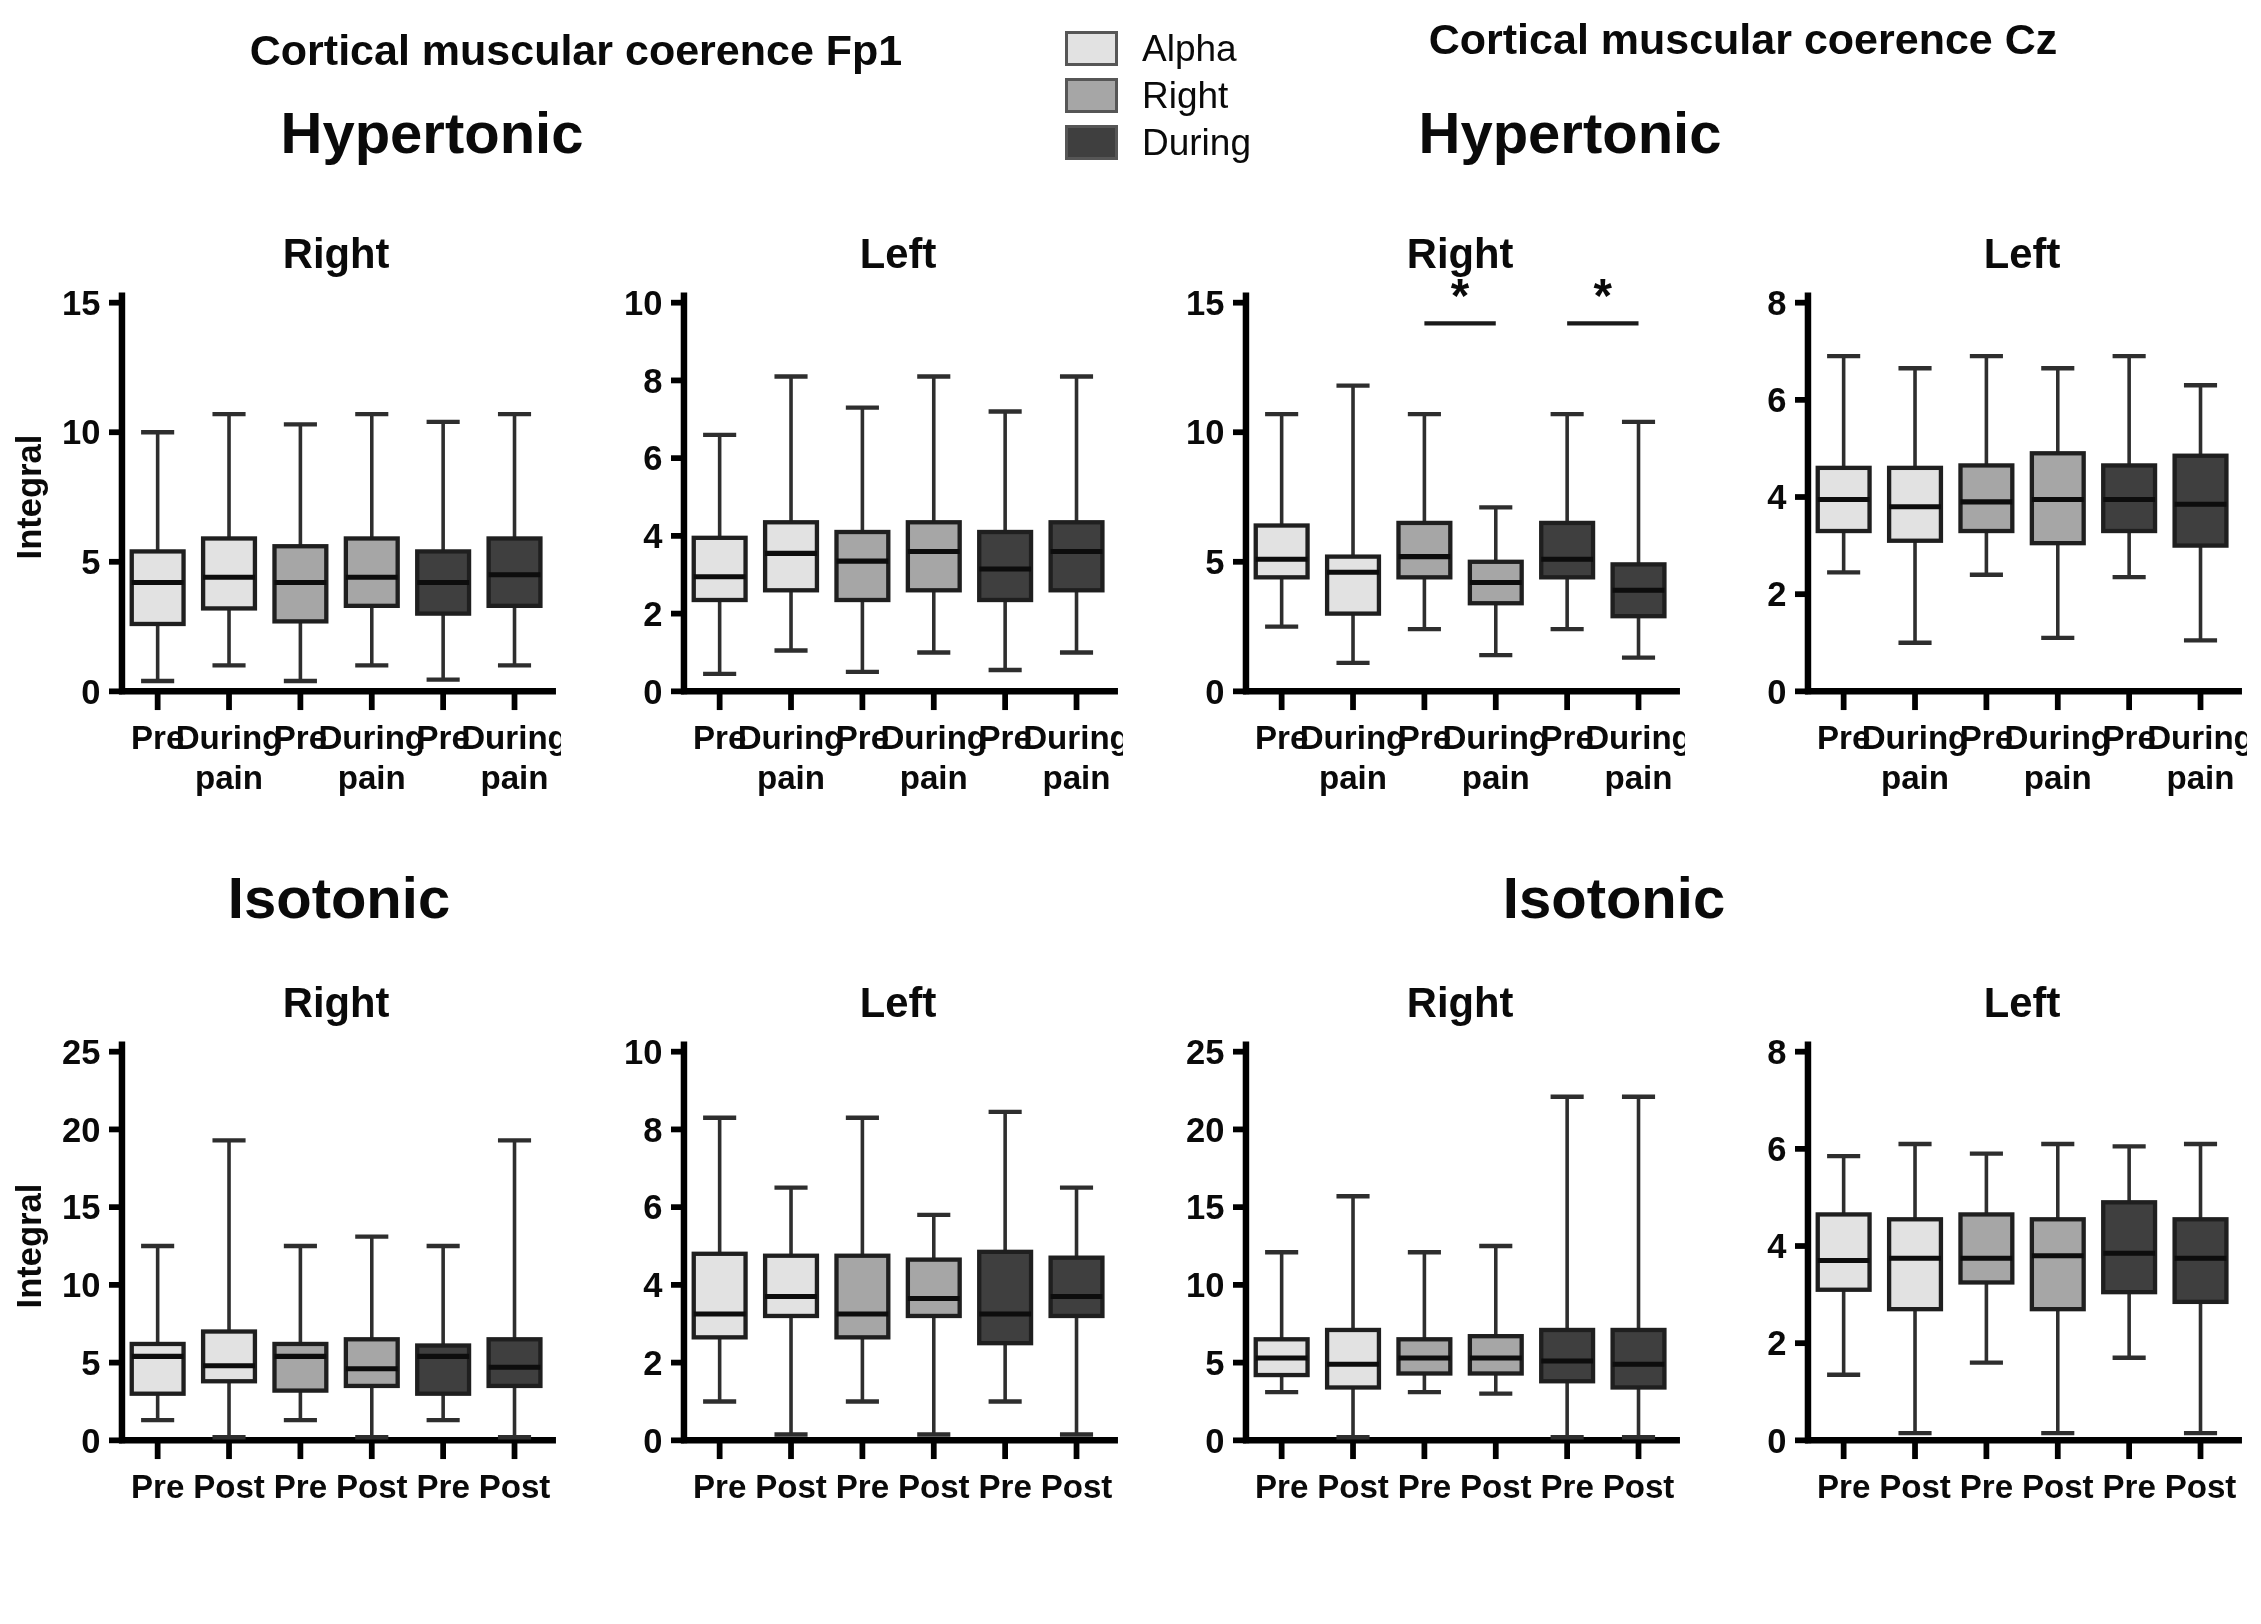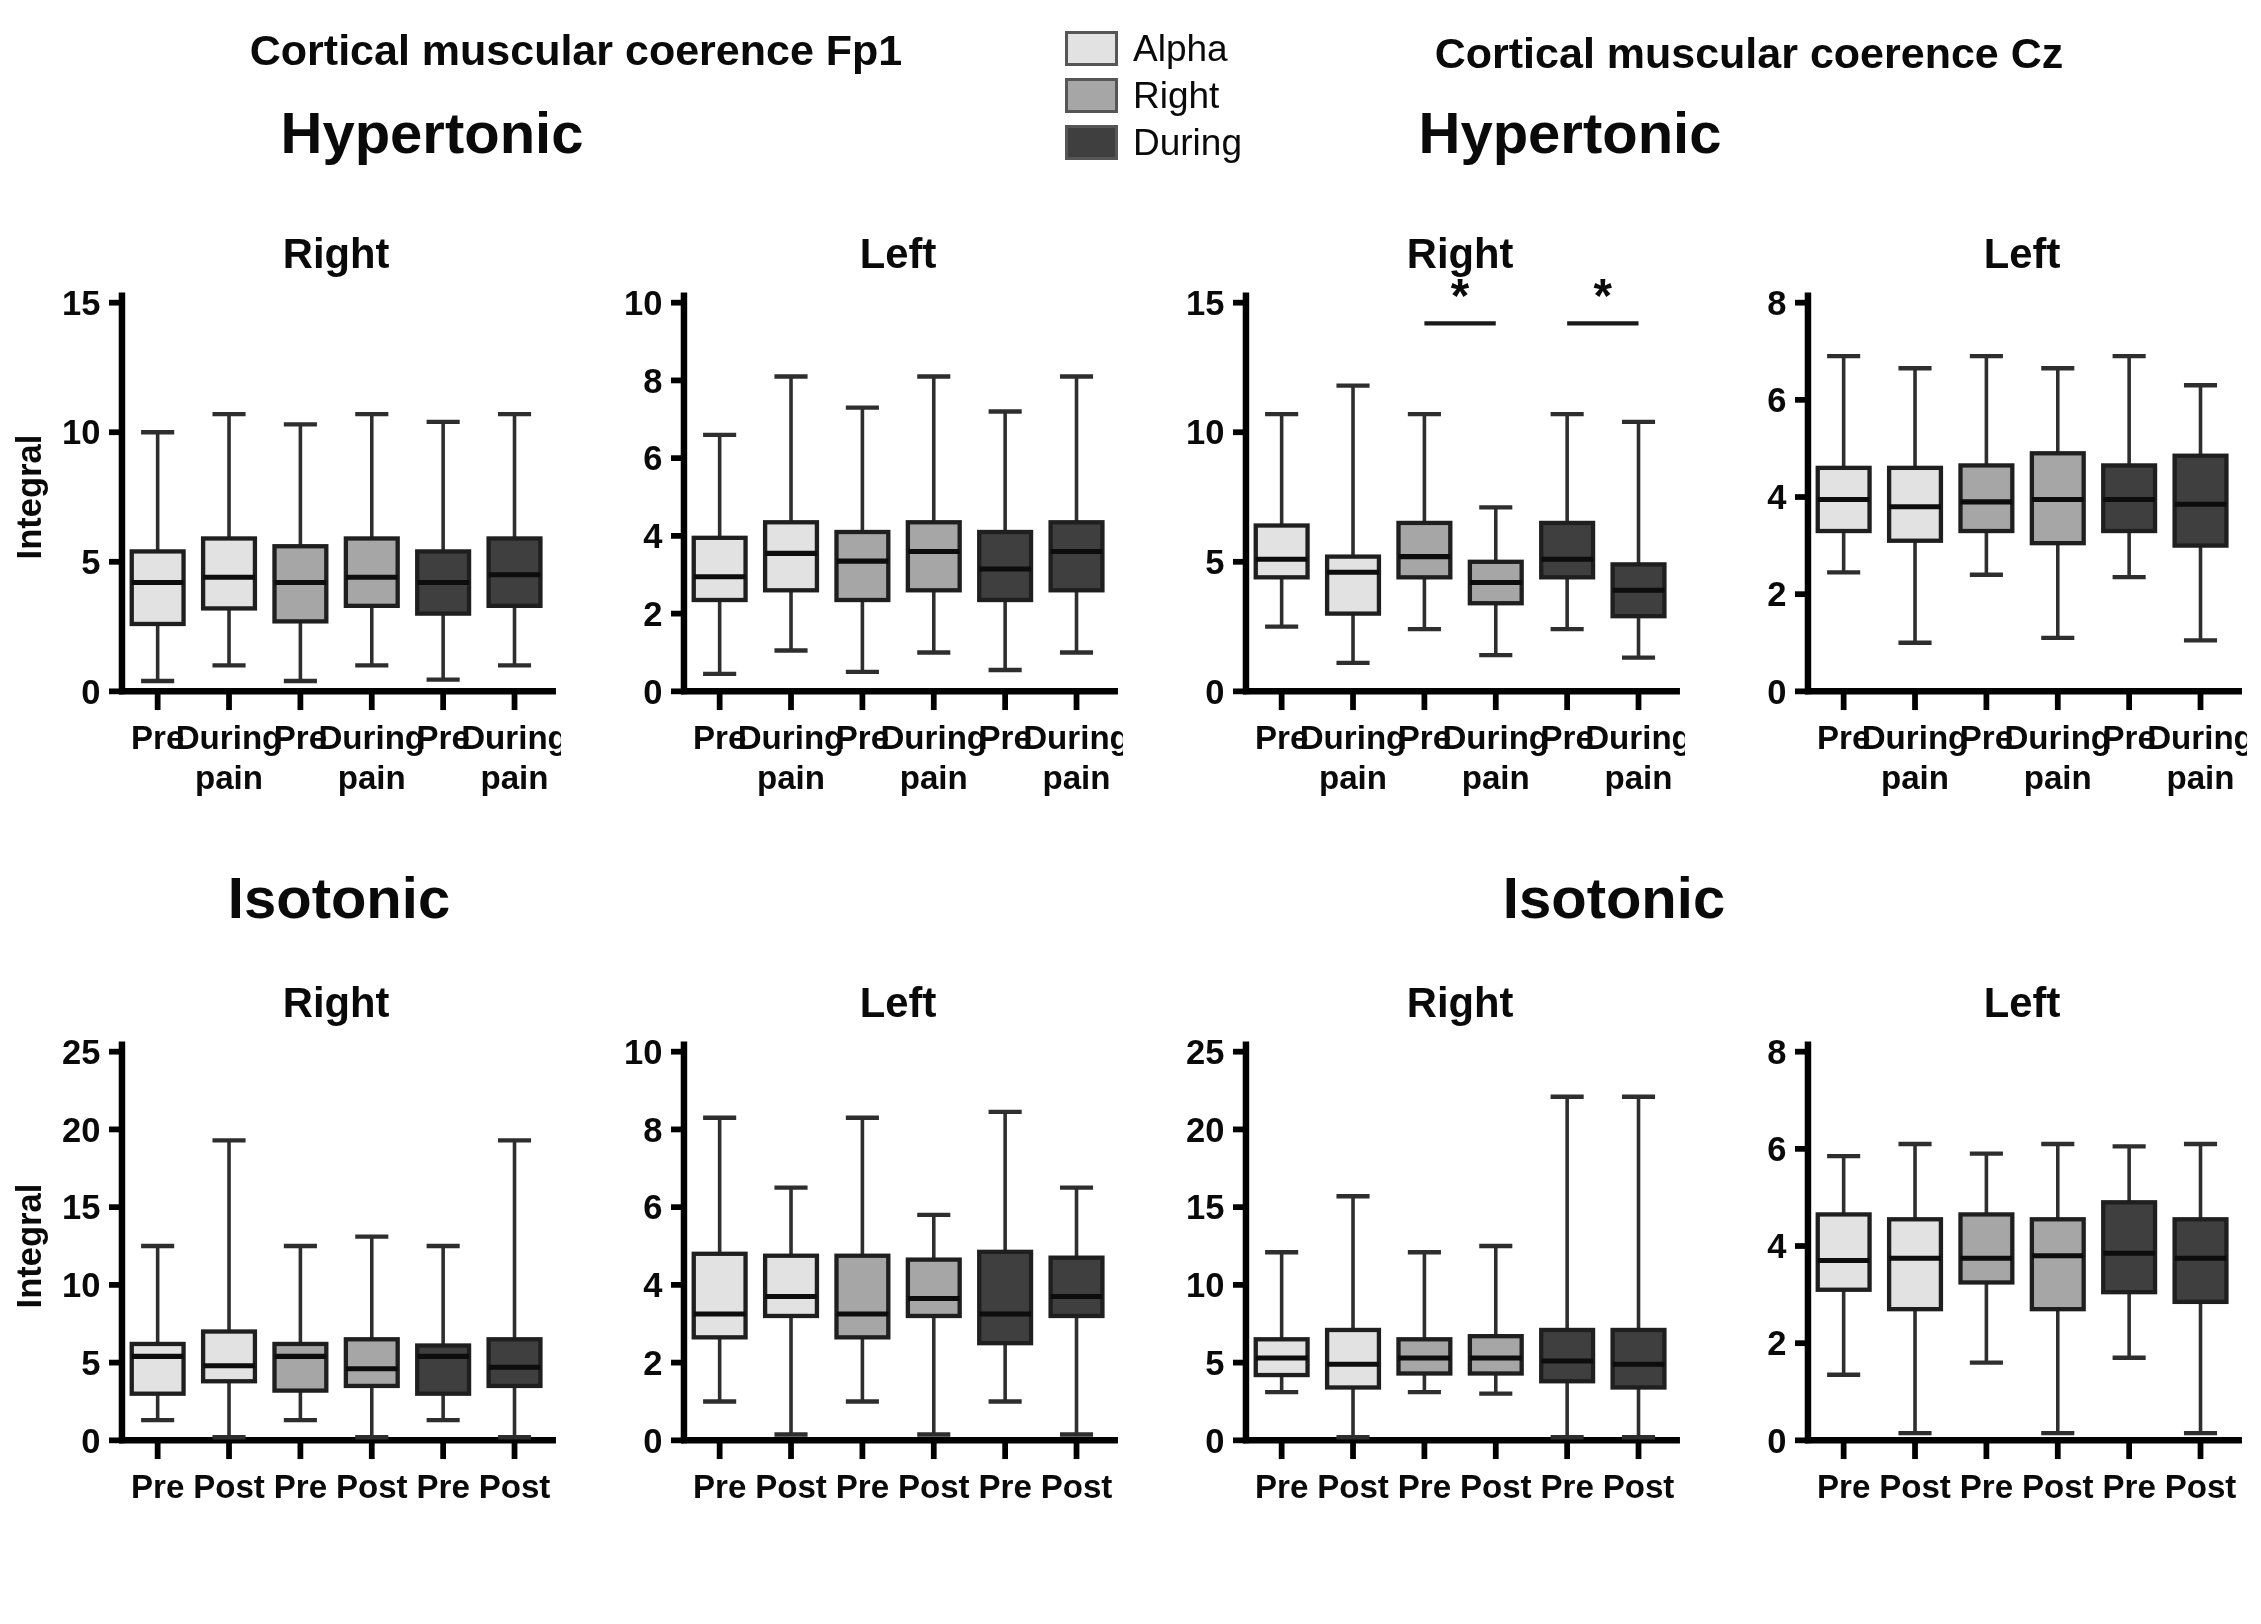--- a/index.html
+++ b/index.html
@@ -11,34 +11,34 @@
     position:absolute;font-size:43px;font-weight:700;color:#0a0a0a;
     transform:translateX(-50%);white-space:nowrap;
   }
   .section-label{
     position:absolute;font-size:58px;font-weight:700;color:#0a0a0a;
     transform:translateX(-50%);white-space:nowrap;
   }
   #legend{
     position:absolute;left:1065px;top:30px;display:flex;flex-direction:column;gap:10px;
   }
-  .legend-row{display:flex;align-items:center;gap:15px;}
+  .legend-row{display:flex;align-items:center;gap:24px;}
   .legend-swatch{width:53px;height:35px;border:3.6px solid #565656;box-sizing:border-box;}
   .legend-label{font-size:37px;font-weight:400;color:#0a0a0a;line-height:1;}
   .plot-cell{position:absolute;width:547px;height:634px;}
   svg text{font-family:"Liberation Sans", sans-serif;}
 </style>
 </head>
 <body>
 
 <div id="canvas">
 
   <div class="fig-title" style="left:576px;top:26px;">Cortical muscular coerence Fp1</div>
 
-  <div class="fig-title" style="left:1743px;top:29px;margin-left:6px;">Cortical muscular coerence Cz</div>
+  <div class="fig-title" style="left:1743px;top:15px;">Cortical muscular coerence Cz</div>
 
   <div id="legend">
     <div class="legend-row">
       <span class="legend-swatch" style="background: rgb(226, 226, 226);"></span>
       <span class="legend-label">Alpha</span>
     </div>
     <div class="legend-row">
       <span class="legend-swatch" style="background: rgb(166, 166, 166);"></span>
       <span class="legend-label">Right</span>
     </div>

